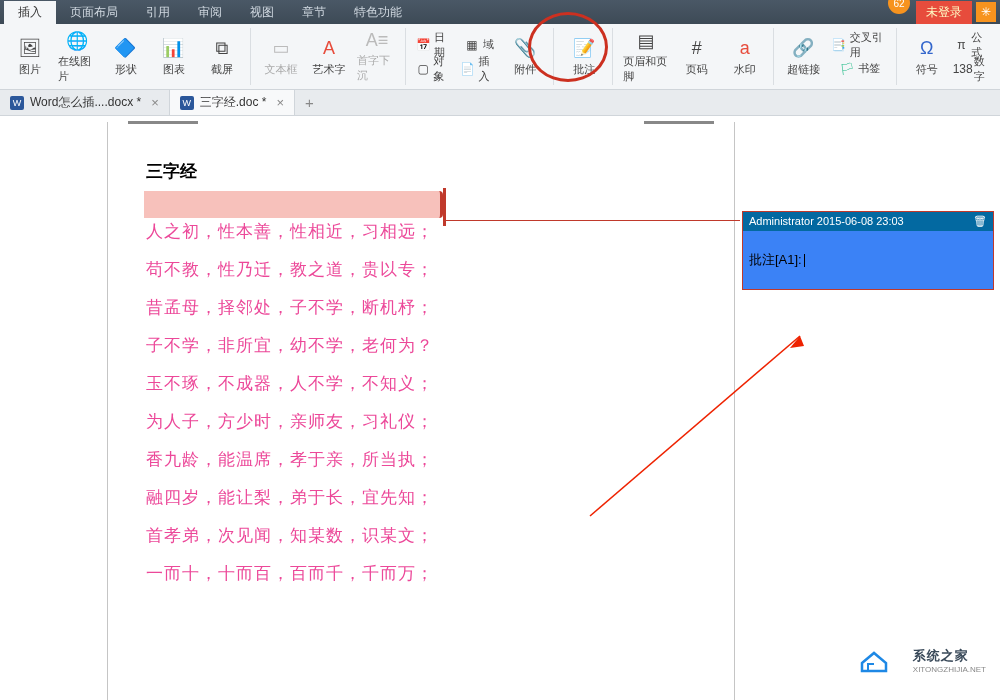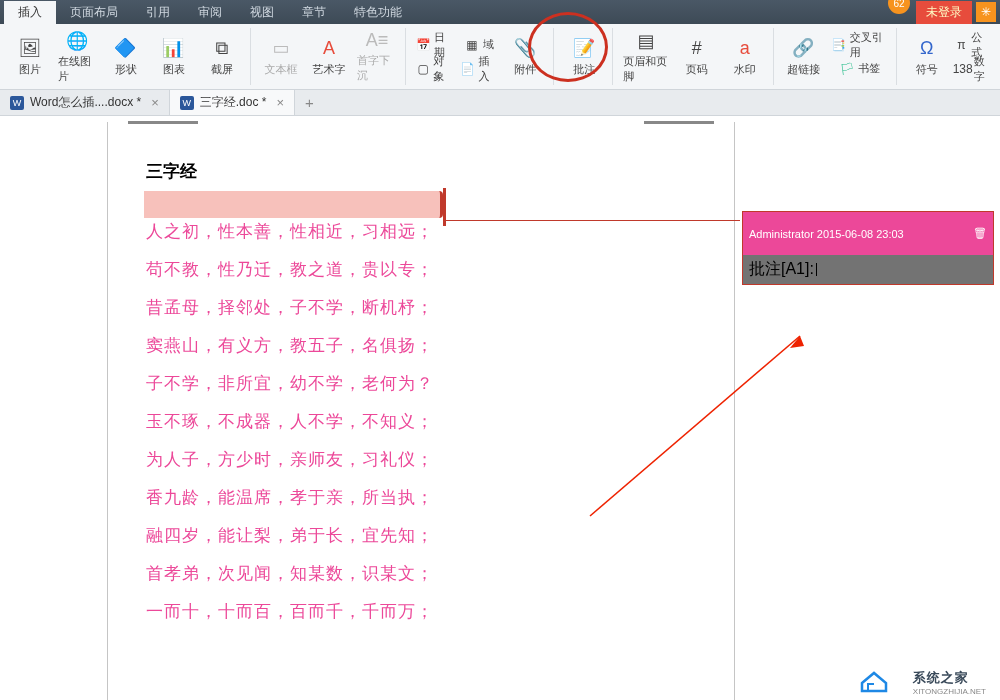--- a/index.html
+++ b/index.html
@@ -28,25 +28,25 @@
 .newtab{padding:0 10px;color:#888;font-size:15px;cursor:pointer}
 .canvas{height:584px;position:relative;background:#fff}
 .page{position:absolute;left:107px;top:6px;width:628px;border:1px solid #c5c5c5;border-top:none;background:#fff;padding:38px 38px 0 38px;height:580px}
 .ruler-tick{position:absolute;top:-1px;width:70px;height:3px;background:#888}
 .page h2{font-size:17px;font-weight:bold;margin-bottom:30px}
 .line{font-size:17px;line-height:38px;color:#ec4899;letter-spacing:1px}
 .hl{position:absolute;left:144px;top:75px;width:299px;height:27px;background:rgba(231,76,60,.35);border-right:3px solid #c0392b;border-radius:0 4px 4px 0}
 .hlbar{position:absolute;left:443px;top:72px;width:3px;height:38px;background:#c0392b}
 .connector{position:absolute;left:446px;top:104px;width:294px;height:2px;border-top:1px solid #c0392b;z-index:5}
 .commentbox{position:absolute;left:742px;top:95px;width:252px;border:1px solid #c0392b}
-.commentbox .chead{background:#ec4899;color:#fff;font-size:11px;padding:15px 6px;display:flex;justify-content:space-between;align-items:flex-end}
-.commentbox .cbody{background:#737373;font-size:16px;padding:4px 6px;min-height:20px}
+.commentbox .chead{background:#0369a1;color:#fff;font-size:11px;padding:3px 6px;display:flex;justify-content:space-between;align-items:flex-start}
+.commentbox .cbody{background:#3b82f6;font-size:13px;padding:20px 6px;min-height:20px}
 .cursor{display:inline-block;width:1px;height:13px;background:#000;vertical-align:middle;margin-left:2px}
 .arrow-line{position:absolute;right:190px;top:220px;width:220px;height:180px;pointer-events:none}
-.watermark{position:absolute;right:14px;bottom:4px;display:flex;align-items:flex-start;gap:24px;font-size:13px;color:#3a4a5a;letter-spacing:1px}
+.watermark{position:absolute;right:14px;bottom:26px;display:flex;align-items:center;gap:24px;font-size:13px;color:#3a4a5a;letter-spacing:1px}
 .watermark .wlogo{width:30px;height:24px}
 svg{overflow:visible}
 </style>
 </head>
 <body>
 
 <div class="menubar">
   <span class="tab active">插入</span>
   <span class="tab">页面布局</span>
   <span class="tab">引用</span>
@@ -195,21 +195,20 @@
 
 <div class="canvas">
   <div class="page">
     <div class="ruler-tick" style="left:20px"></div>
     <div class="ruler-tick" style="right:20px"></div>
     <h2>三字经</h2>
     <div id="lines">
         <div class="line">人之初，性本善，性相近，习相远；</div>
         <div class="line">苟不教，性乃迁，教之道，贵以专；</div>
         <div class="line">昔孟母，择邻处，子不学，断机杼；</div>
-        <div class="line">窦燕山，有义方，教五子，名俱扬；</div>
         <div class="line">子不学，非所宜，幼不学，老何为？</div>
         <div class="line">玉不琢，不成器，人不学，不知义；</div>
         <div class="line">为人子，方少时，亲师友，习礼仪；</div>
         <div class="line">香九龄，能温席，孝于亲，所当执；</div>
         <div class="line">融四岁，能让梨，弟于长，宜先知；</div>
         <div class="line">首孝弟，次见闻，知某数，识某文；</div>
         <div class="line">一而十，十而百，百而千，千而万；</div>
       </div>
   </div>
 

